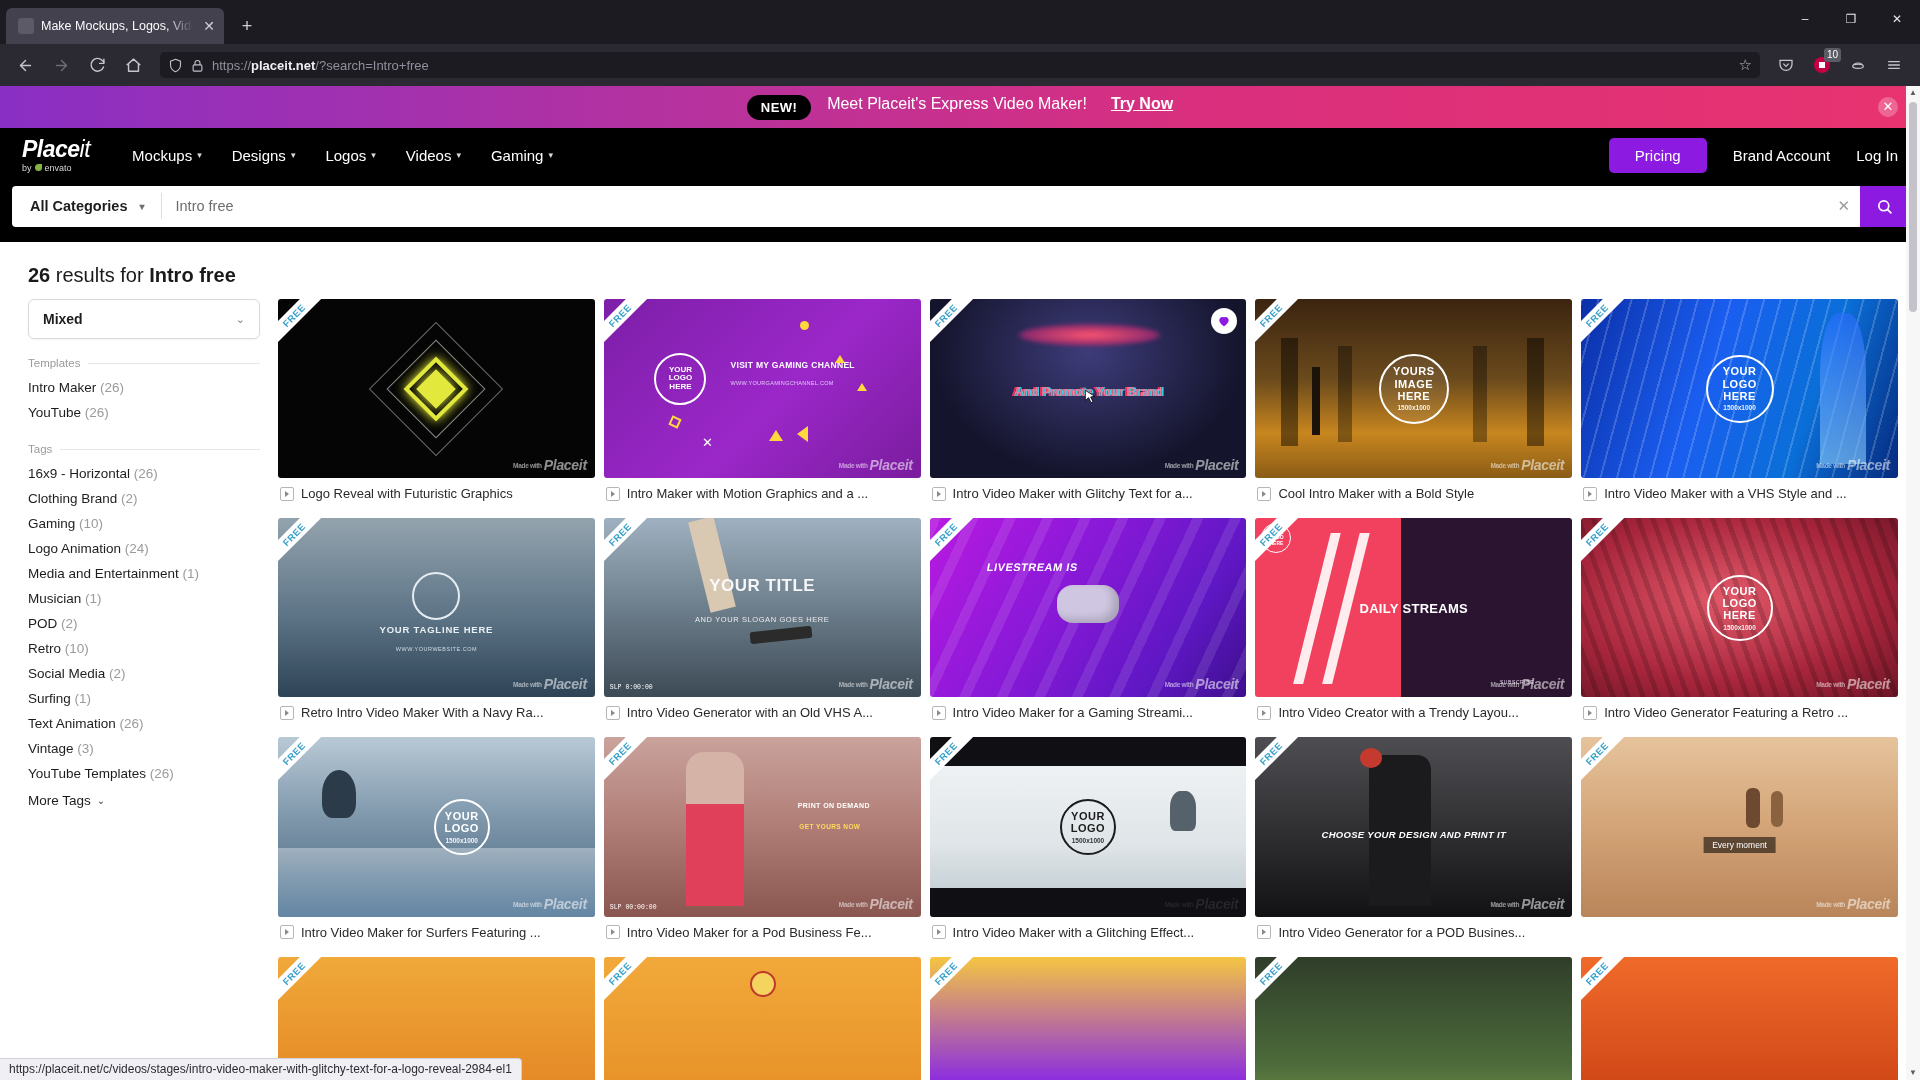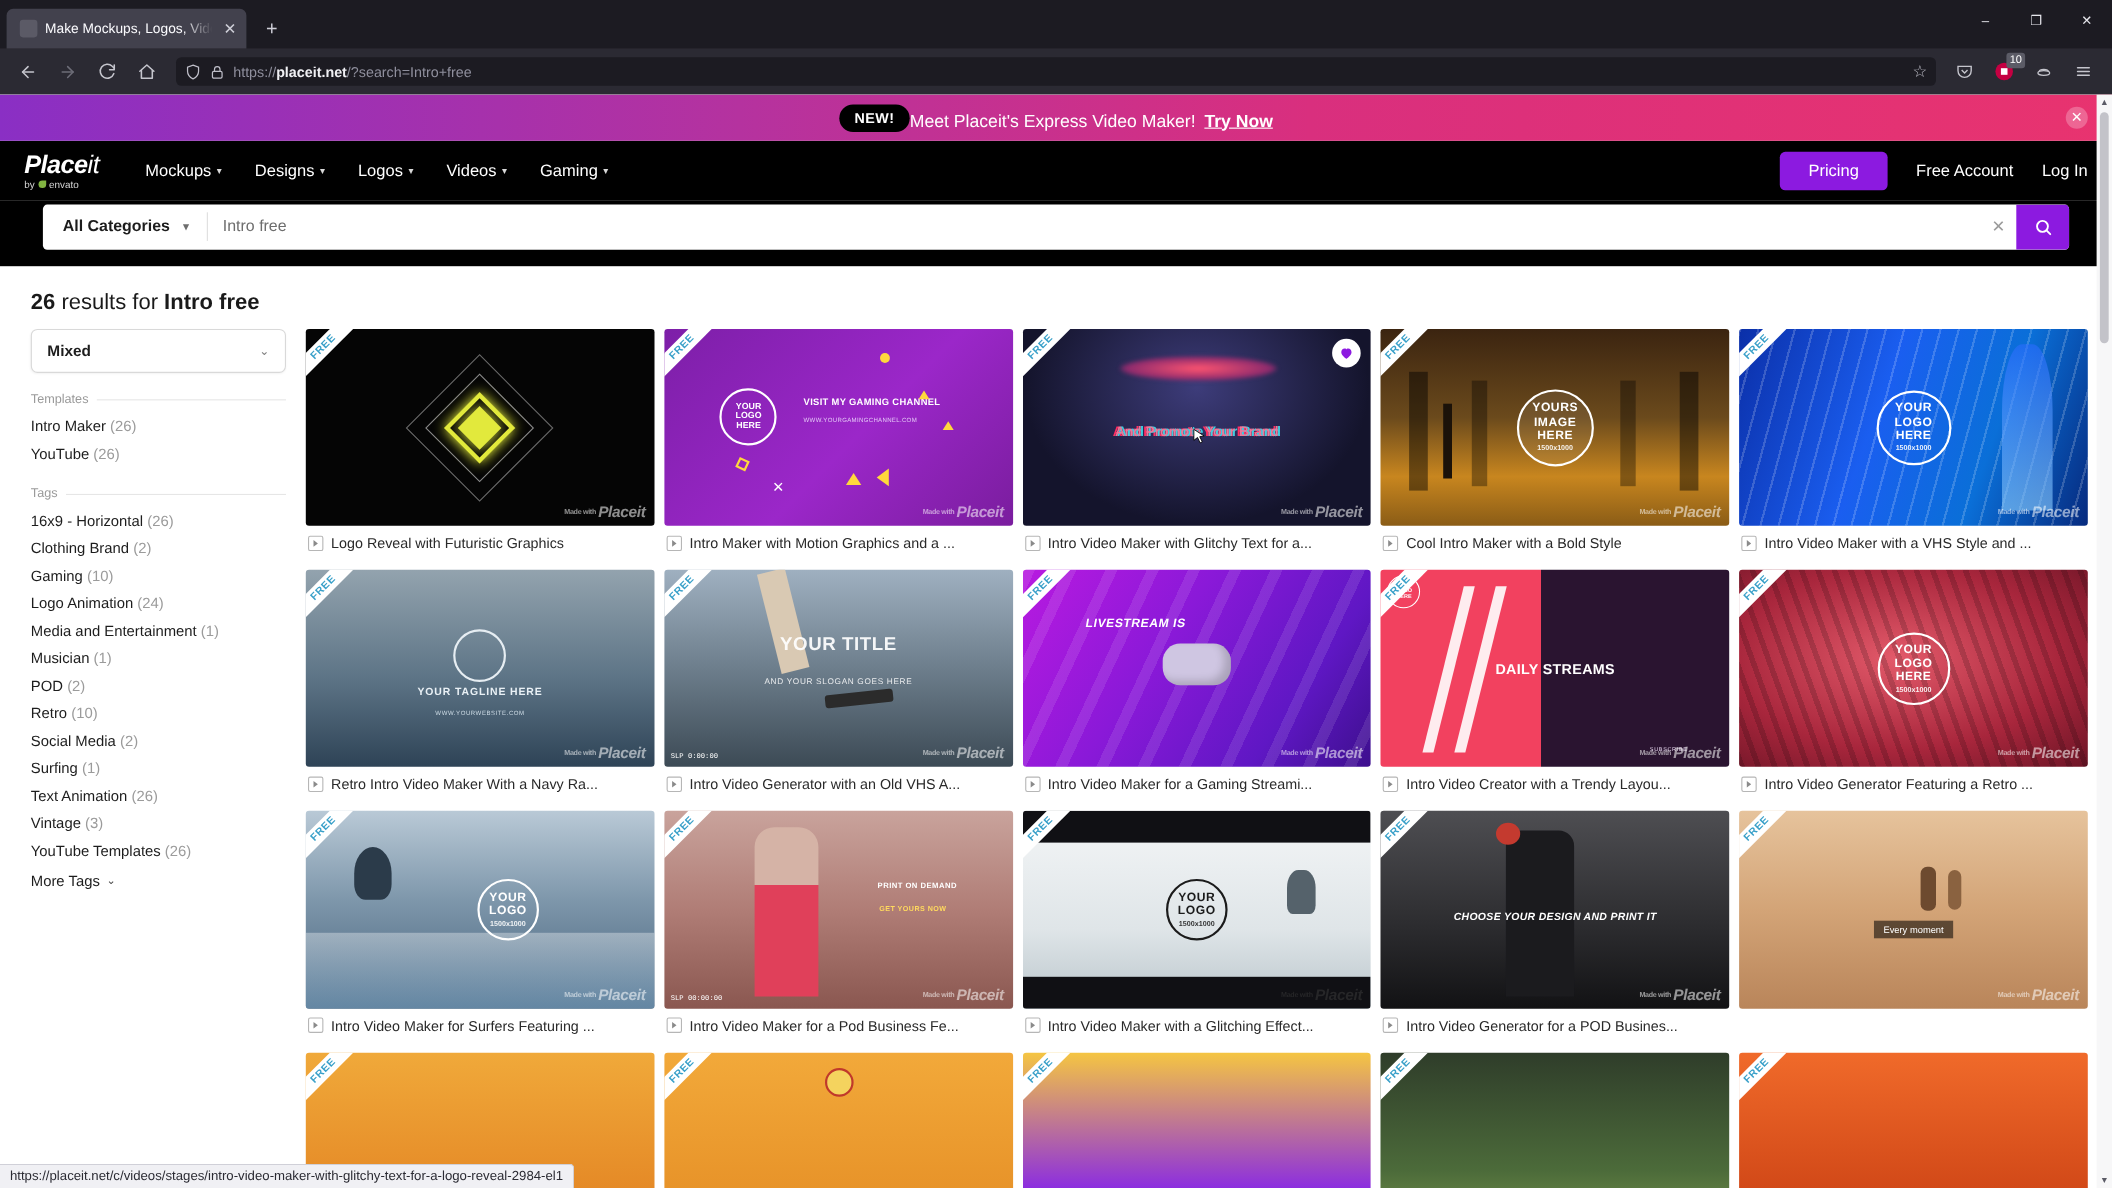--- a/index.html
+++ b/index.html
@@ -53,21 +53,21 @@
   .pocket-dot i { width: 6px; height: 6px; background: #fff; display: block; }
 
   
   .page { width: 1920px; height: calc(1080px - 86px); background: #fff; position: relative; overflow: hidden; }
 
   
   .promo {
     height: 42px; background: linear-gradient(90deg, #8a2fc4 0%, #b5329f 35%, #d92f7e 62%, #e8336f 100%);
     display: flex; align-items: center; justify-content: center; position: relative;
   }
-  .promo-inner { display: flex; align-items: flex-end; gap: 0; }
+  .promo-inner { display: flex; align-items: flex-start; gap: 16px; }
   .promo-new {
     background: #000; color: #fff; font-size: 13px; font-weight: 700; letter-spacing: .4px;
     border-radius: 13px; padding: 5px 14px;
   }
   .promo-text { color: #fff; font-size: 16px; }
   .promo-link { color: #fff; font-size: 16px; font-weight: 700; text-decoration: underline; margin-left: 8px; }
   .promo-close {
     position: absolute; right: 22px; width: 20px; height: 20px; border-radius: 50%;
     background: rgba(255,255,255,.25); color: #fff; font-size: 13px; line-height: 20px; text-align: center;
   }
@@ -80,21 +80,21 @@
   .logo-sub { color: #d6d6d6; font-size: 9px; display: flex; align-items: center; gap: 3px; margin-top: 2px; }
   .logo-sub .leaf { width: 7px; height: 7px; background: #81b441; border-radius: 50% 0 50% 50%; display: inline-block; }
   .mainnav { display: flex; gap: 30px; }
   .mainnav a { color: #fff; font-size: 15px; text-decoration: none; display: flex; align-items: center; gap: 5px; }
   .caret { font-size: 9px; opacity: .85; }
   .header-right { margin-left: auto; display: flex; align-items: center; gap: 26px; }
   .btn-pricing { background: #8c1ae0; color: #fff; font-size: 15px; padding: 9px 26px; border-radius: 5px; }
   .header-right a { color: #fff; font-size: 15px; text-decoration: none; }
 
   
-  .search-row { height: 60px; background: #000; display: flex; align-items: center; padding: 0 39px 12px; }
+  .search-row { height: 60px; background: #000; display: flex; align-items: center; padding: 0 12px 12px; }
   .searchbox { flex: 1; height: 41px; background: #fff; border-radius: 4px; display: flex; align-items: center; overflow: hidden; }
   .cat-select { display: flex; align-items: center; gap: 12px; padding: 0 16px 0 18px; font-size: 14.5px; color: #1d1d1d; font-weight: 600; white-space: nowrap; }
   .cat-select .caret { color: #555; font-size: 10px; }
   .sep { width: 1px; height: 26px; background: #dedede; }
   .search-input { flex: 1; border: none; outline: none; font-size: 14.5px; color: #6d6d6d; padding: 0 14px; font-family: inherit; background: transparent; }
   .clear-x { color: #9b9b9b; font-size: 15px; padding: 0 10px; }
   .search-go { width: 48px; height: 41px; background: #8c1ae0; display: flex; align-items: center; justify-content: center; }
   .search-go svg { width: 17px; height: 17px; color: #fff; }
 
   
@@ -296,21 +296,21 @@
           <span>Videos</span>
           <span class="caret">▾</span>
         </a>
       <a href="#">
           <span>Gaming</span>
           <span class="caret">▾</span>
         </a>
     </nav>
     <div class="header-right">
       <span class="btn-pricing">Pricing</span>
-      <a href="#">Free Account</a>
+      <a href="#">Brand Account</a>
       <a href="#">Log In</a>
     </div>
   </div>
 
   <div class="search-row">
     <div class="searchbox">
       <div class="cat-select">
         <span>All Categories</span>
         <span class="caret">▾</span>
       </div>

